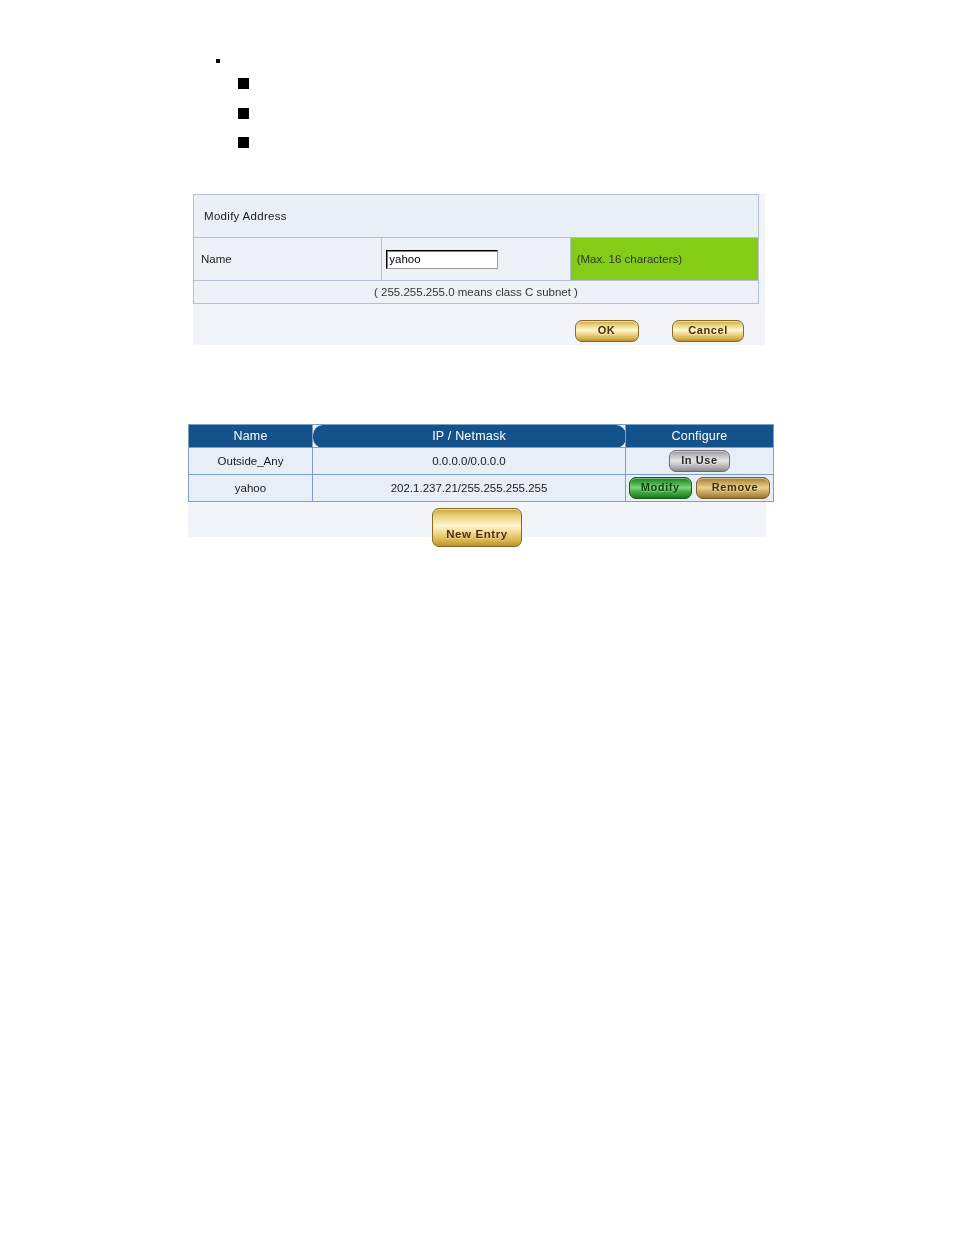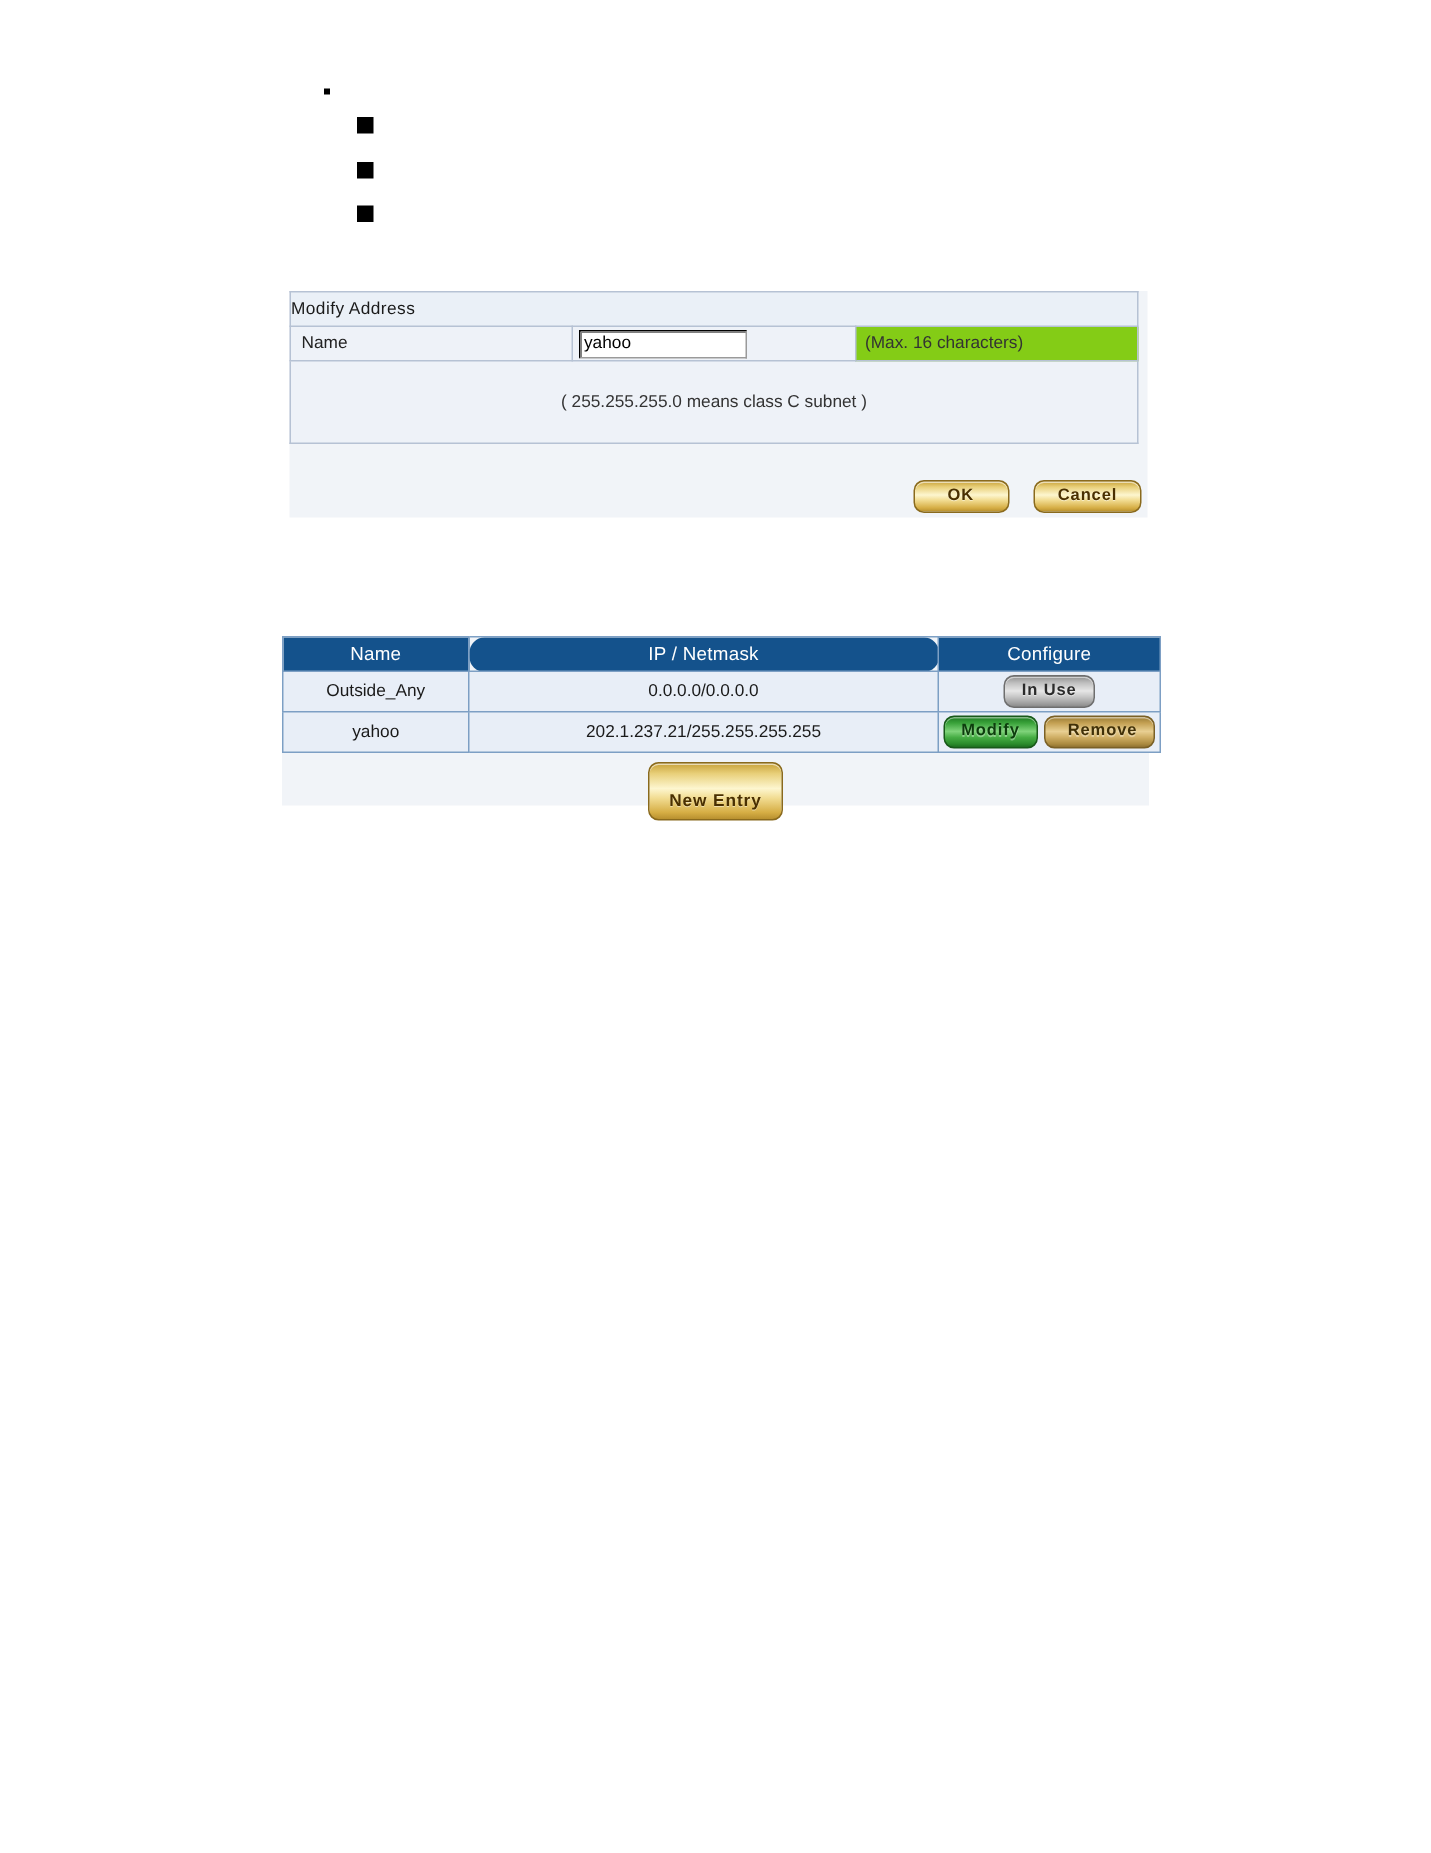--- a/index.html
+++ b/index.html
@@ -70,21 +70,21 @@
     padding: 3px 0 3px 7px;
     letter-spacing: .3px;
     border: 1px solid #17457e;
     height: 16px;
   }
   .form-table td {
     border: 1px solid #b6c2d4;
     background: #eaf0f7;
     font-size: 11.5px;
     color: #1a1a1a;
-    padding: 0;
+    padding: 10px;
     height: 22px;
     vertical-align: middle;
   }
   td.lbl {
     width: 78px;
     padding-left: 7px;
     font-size: 11.5px;
     color: #222;
     background: #eef2f8;
   }
@@ -113,32 +113,32 @@
     padding-left: 6px;
     font-size: 11.5px;
     color: #333;
     background: #84cc16;
   }
   td.hintwide {
     text-align: center;
     font-size: 11.5px;
     color: #333;
     background: #eef2f8;
-    padding: 16px;
+    padding: 0;
     margin-left: 19px;
   }
   .form-btn-area {
     position: absolute;
     left: 0;
     top: 126px;
     width: 572px;
     height: 25px;
     text-align: right;
   }
-  .form-btn-area .btn { margin-left: 8px; margin-right: 4px; }
+  .form-btn-area .btn { margin-left: 8px; margin-right: 21px; }
 
   
   #address-list-panel {
     left: 188px;
     top: 424px;
     width: 578px;
     height: 113px;
     background: #f1f4f8;
   }
   .list-table {

